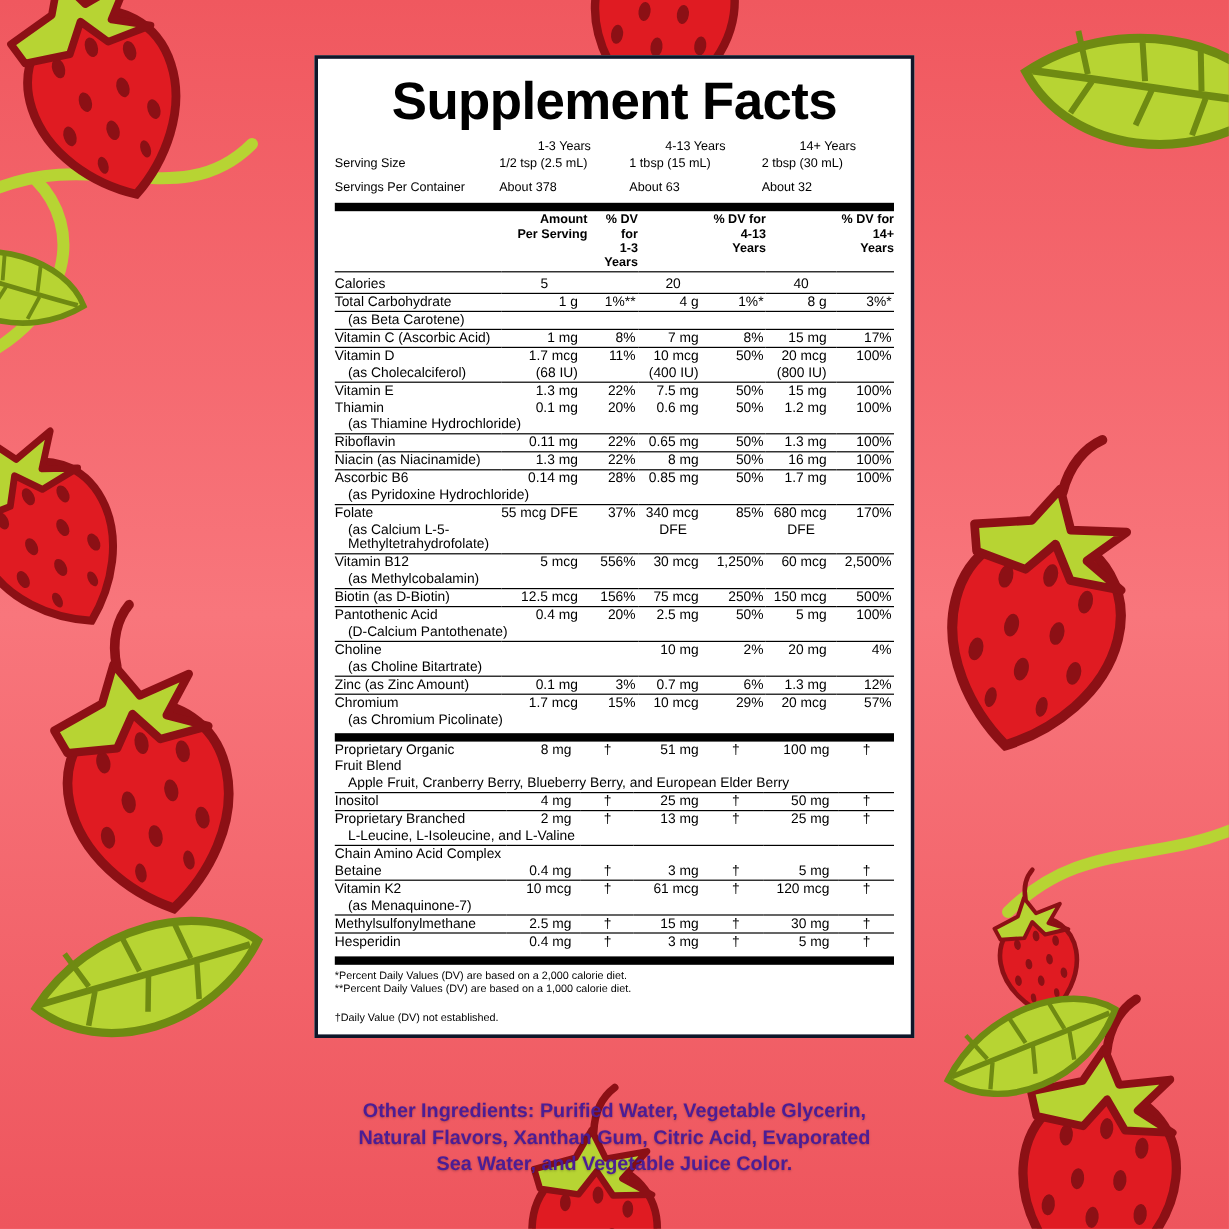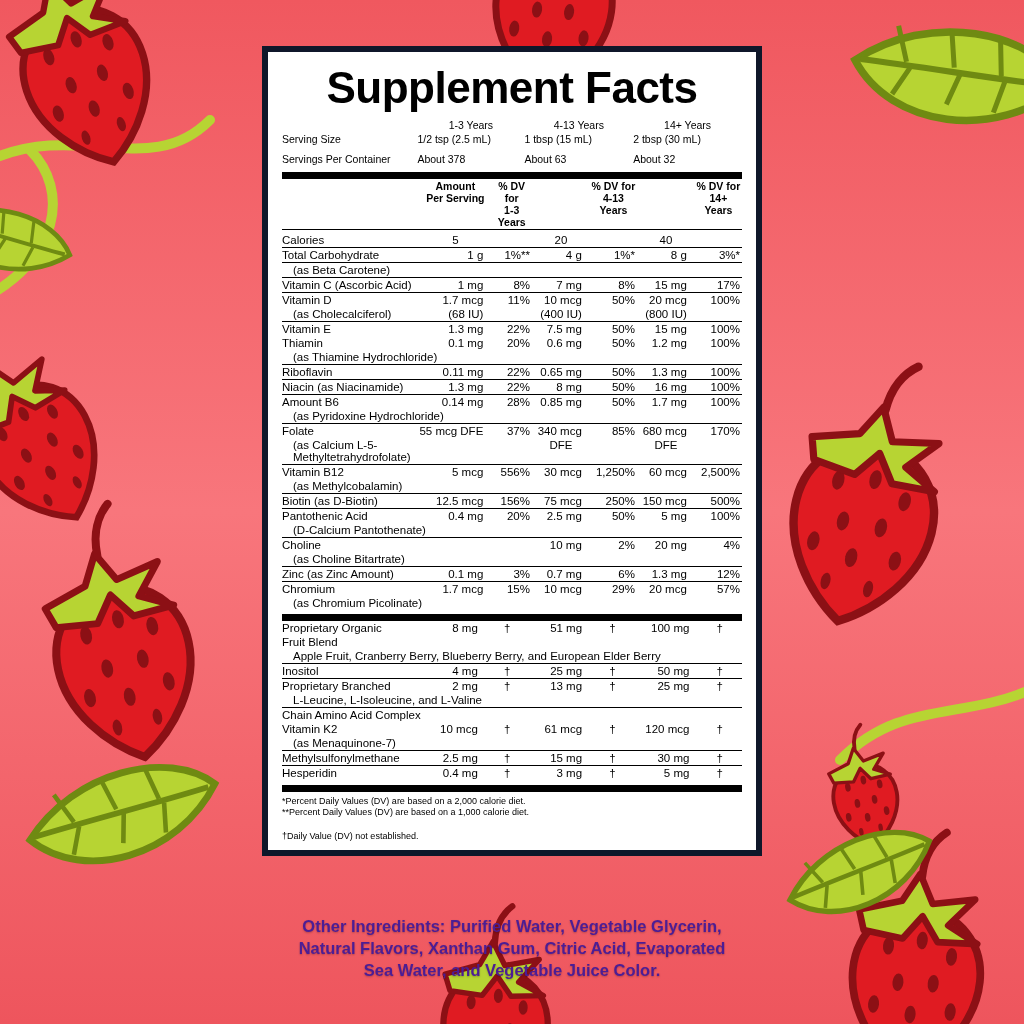--- a/index.html
+++ b/index.html
@@ -11,41 +11,41 @@
   }
   
   #bg{position:absolute;inset:0;z-index:0;}
   #bg svg{display:block;width:1024px;height:1024px;}
 
   
   .panel{
     position:absolute;
     left:262px;top:46px;width:500px;
     background:#ffffff;
-    border:6px solid #0f172a;
+    border:3px solid #0f172a;
     box-sizing:border-box;
     padding:10px 14px 8px 14px;
     z-index:2;
   }
   .title{
     font-size:44px;line-height:48px;font-weight:bold;letter-spacing:-0.5px;
     text-align:center;color:#000;margin:2px 0 6px 0;
   }
 
   table{border-collapse:collapse;width:100%;}
   td{font-size:11px;color:#000;vertical-align:top;padding:1px 0;}
   .hairline{border-bottom:1px solid #000;}
   .thick{background:#000;height:7px;}
   .thin-rule{border-top:1px solid #000;}
 
   .serv-label{font-size:10.5px;}
   .serv-head{font-size:10.5px;text-align:center;}
   .serv-val{font-size:10.5px;text-align:left;}
 
-  .hdr{font-size:10.5px;font-weight:bold;text-align:center;line-height:12px;}
+  .hdr{font-size:10.5px;font-weight:bold;text-align:right;line-height:12px;}
   .nutr{font-size:11.5px;}
   .ind{padding-left:11px;}
   .amt{text-align:right;padding-right:8px;font-size:11.5px;white-space:nowrap;}
   .dv{text-align:right;font-size:11.5px;white-space:nowrap;padding-right:2px;}
   .ctr{text-align:center;font-size:11.5px;white-space:nowrap;}
   .wide{font-size:11.5px;}
   .foot{font-size:9px;line-height:11px;color:#000;padding-top:4px;}
 
   
   col.c1{width:150px;}
@@ -314,21 +314,21 @@
       <td class="nutr hairline">Niacin (as Niacinamide)</td>
       <td class="amt hairline">1.3 mg</td>
       <td class="dv hairline">22%</td>
       <td class="amt hairline">8 mg</td>
       <td class="dv hairline">50%</td>
       <td class="amt hairline">16 mg</td>
       <td class="dv hairline">100%</td>
     </tr>
 
     <tr>
-      <td class="nutr">Amount B6</td>
+      <td class="nutr">Ascorbic B6</td>
       <td class="amt">0.14 mg</td>
       <td class="dv">28%</td>
       <td class="amt">0.85 mg</td>
       <td class="dv">50%</td>
       <td class="amt">1.7 mg</td>
       <td class="dv">100%</td>
     </tr>
     <tr>
       <td class="nutr ind hairline" colspan="7">(as Pyridoxine Hydrochloride)</td>
     </tr>
@@ -475,20 +475,29 @@
       <td class="amt">25 mg</td>
       <td class="ctr">†</td>
     </tr>
     <tr>
       <td class="wide ind hairline" colspan="7">L-Leucine, L-Isoleucine, and L-Valine</td>
     </tr>
     <tr>
       <td class="wide" colspan="7">Chain Amino Acid Complex</td>
     </tr>
 
+    <tr>
+      <td class="wide hairline">Betaine</td>
+      <td class="amt hairline">0.4 mg</td>
+      <td class="ctr hairline">†</td>
+      <td class="amt hairline">3 mg</td>
+      <td class="ctr hairline">†</td>
+      <td class="amt hairline">5 mg</td>
+      <td class="ctr hairline">†</td>
+    </tr>
 
     <tr>
       <td class="wide">Vitamin K2</td>
       <td class="amt">10 mcg</td>
       <td class="ctr">†</td>
       <td class="amt">61 mcg</td>
       <td class="ctr">†</td>
       <td class="amt">120 mcg</td>
       <td class="ctr">†</td>
     </tr>

